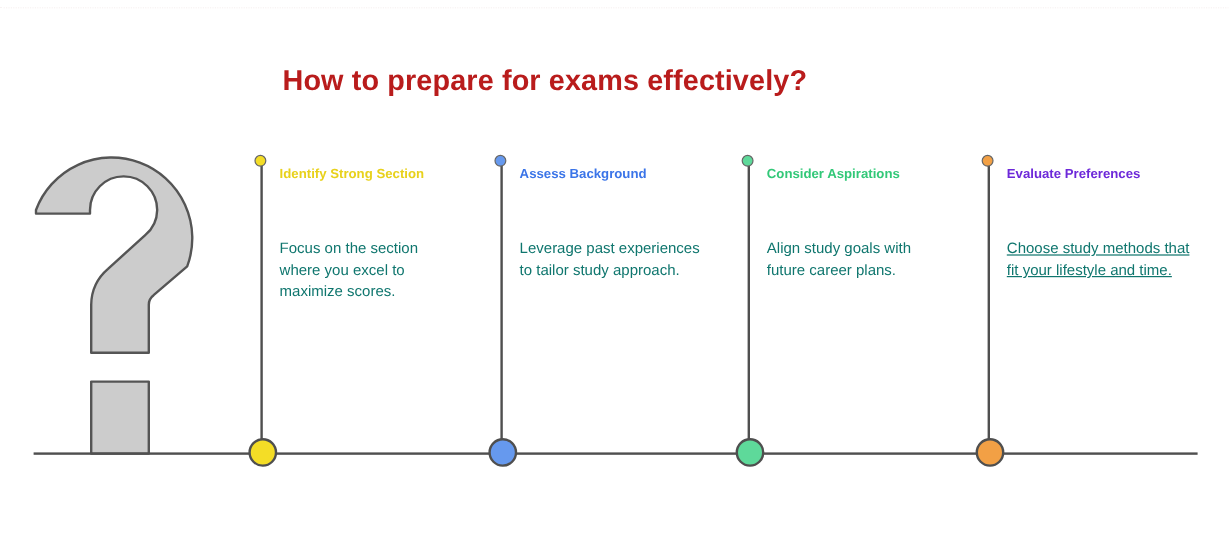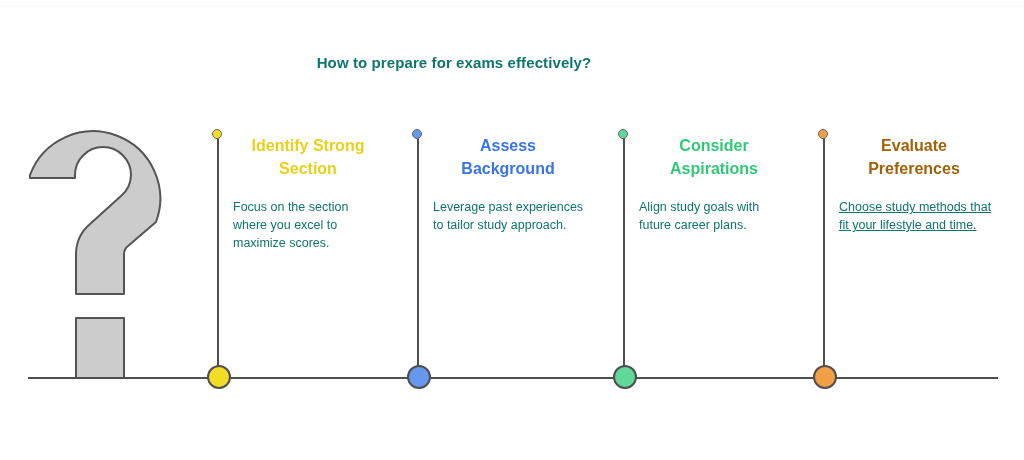--- a/index.html
+++ b/index.html
@@ -29,23 +29,23 @@
     border-top: 1px dotted #f7f2f2;
   }
 
   
   .title {
     position: absolute;
     left: 0;
     top: 54px;
     width: 908px;
     text-align: center;
-    font-size: 15px;
+    font-size: 24px;
     font-weight: bold;
-    color: #0f766e;
+    color: #b91c1c;
     letter-spacing: 0.1px;
     white-space: nowrap;
   }
 
   
   .baseline {
     position: absolute;
     left: 28px;
     top: 377px;
     width: 970px;
@@ -95,24 +95,23 @@
     height: 24px;
     border-radius: 50%;
     border: 2px solid #4f4f4f;
     box-sizing: border-box;
   }
   .step-title {
     position: absolute;
     top: 134px;
     left: 26px;
     width: 150px;
-    font-size: 16px;
+    font-size: 11px;
     font-weight: bold;
     line-height: 23px;
-    text-align: center;
   }
   .step-desc {
     position: absolute;
     top: 198px;
     left: 26px;
     width: 152px;
     font-size: 12.5px;
     line-height: 18px;
     color: #0f766e;
   }
@@ -170,17 +169,17 @@
     <div class="dot-small" style="background:#6699ee"></div>
     <div class="dot-large" style="background:#6699ee"></div>
     <div class="step-title" style="color:#3a74e8">Assess Background</div>
     <div class="step-desc">Leverage past experiences to tailor study approach.</div>
   </div>
 
   <div class="step" style="left:813px">
     <div class="step-line"></div>
     <div class="dot-small" style="background:#f2a045"></div>
     <div class="dot-large" style="background:#f2a045"></div>
-    <div class="step-title" style="color:#a16207">Evaluate Preferences</div>
+    <div class="step-title" style="color:#6d28d9">Evaluate Preferences</div>
     <div class="step-desc wide">Choose study methods that fit your lifestyle and time.</div>
   </div>
 
 </div>
 
 </body></html>

